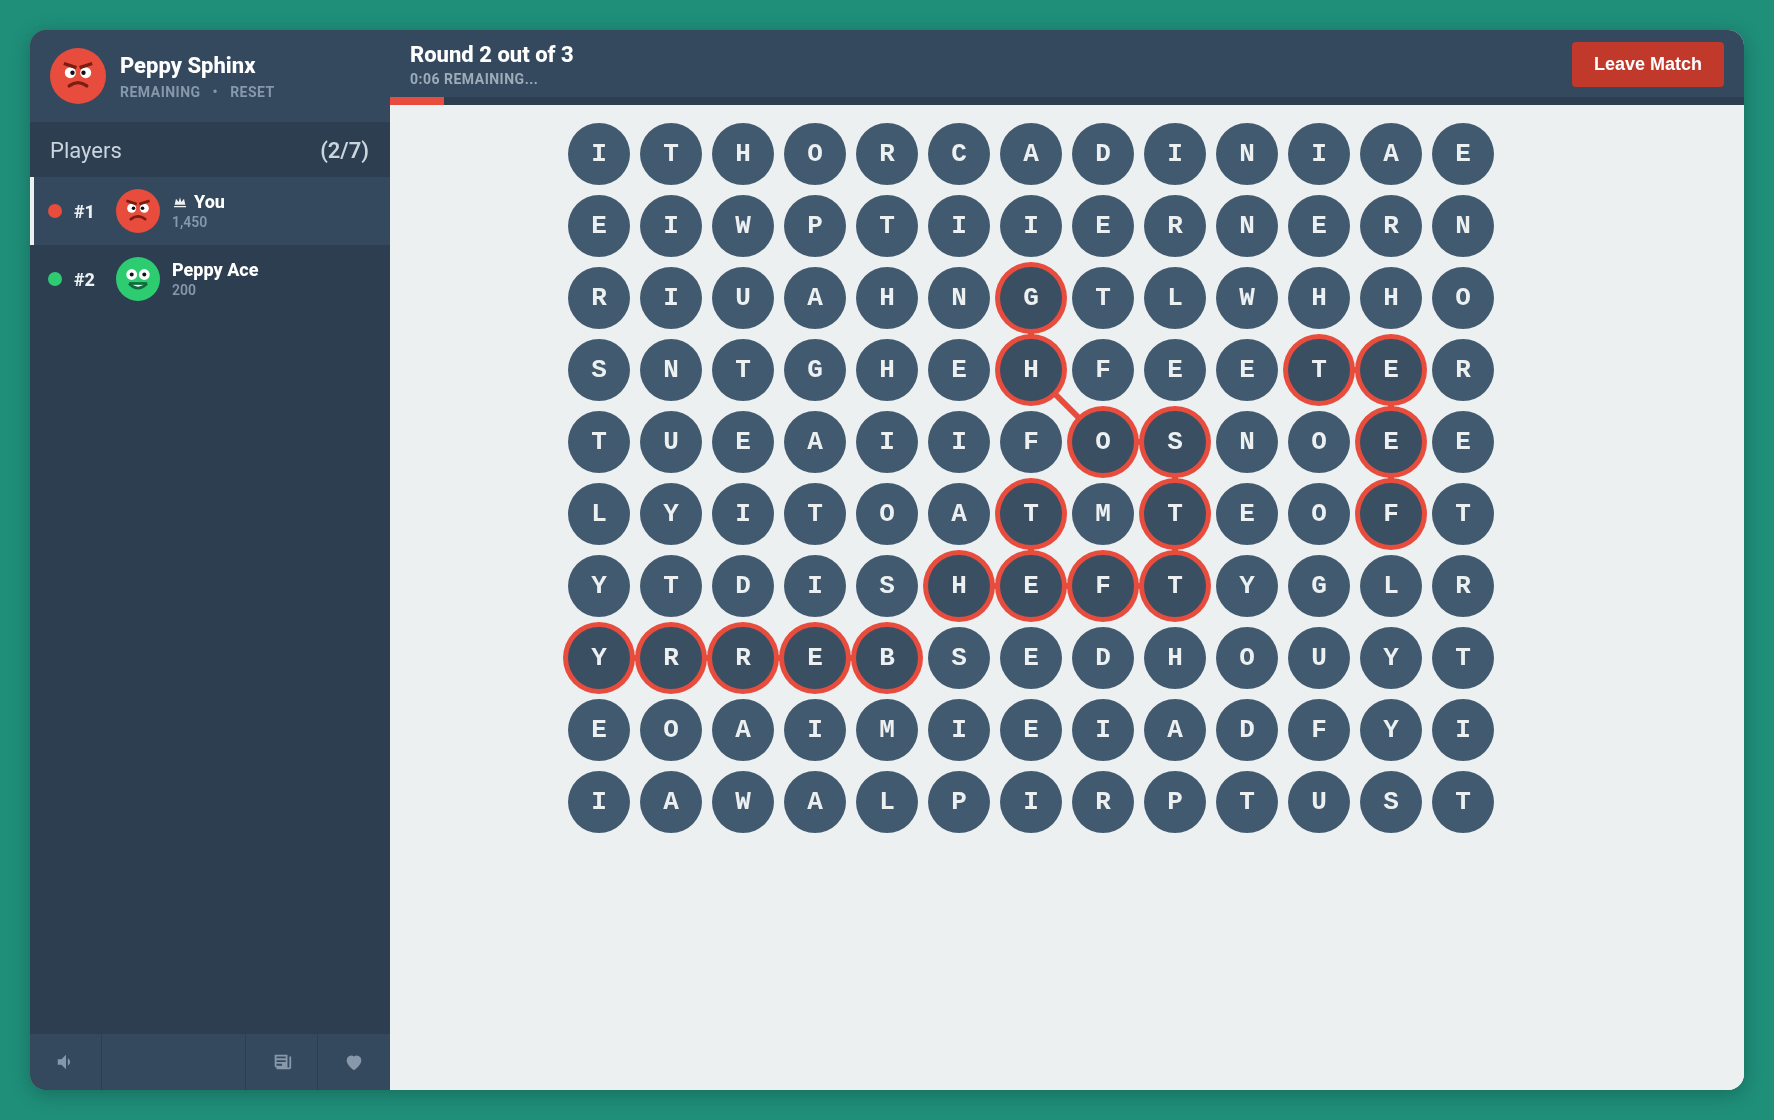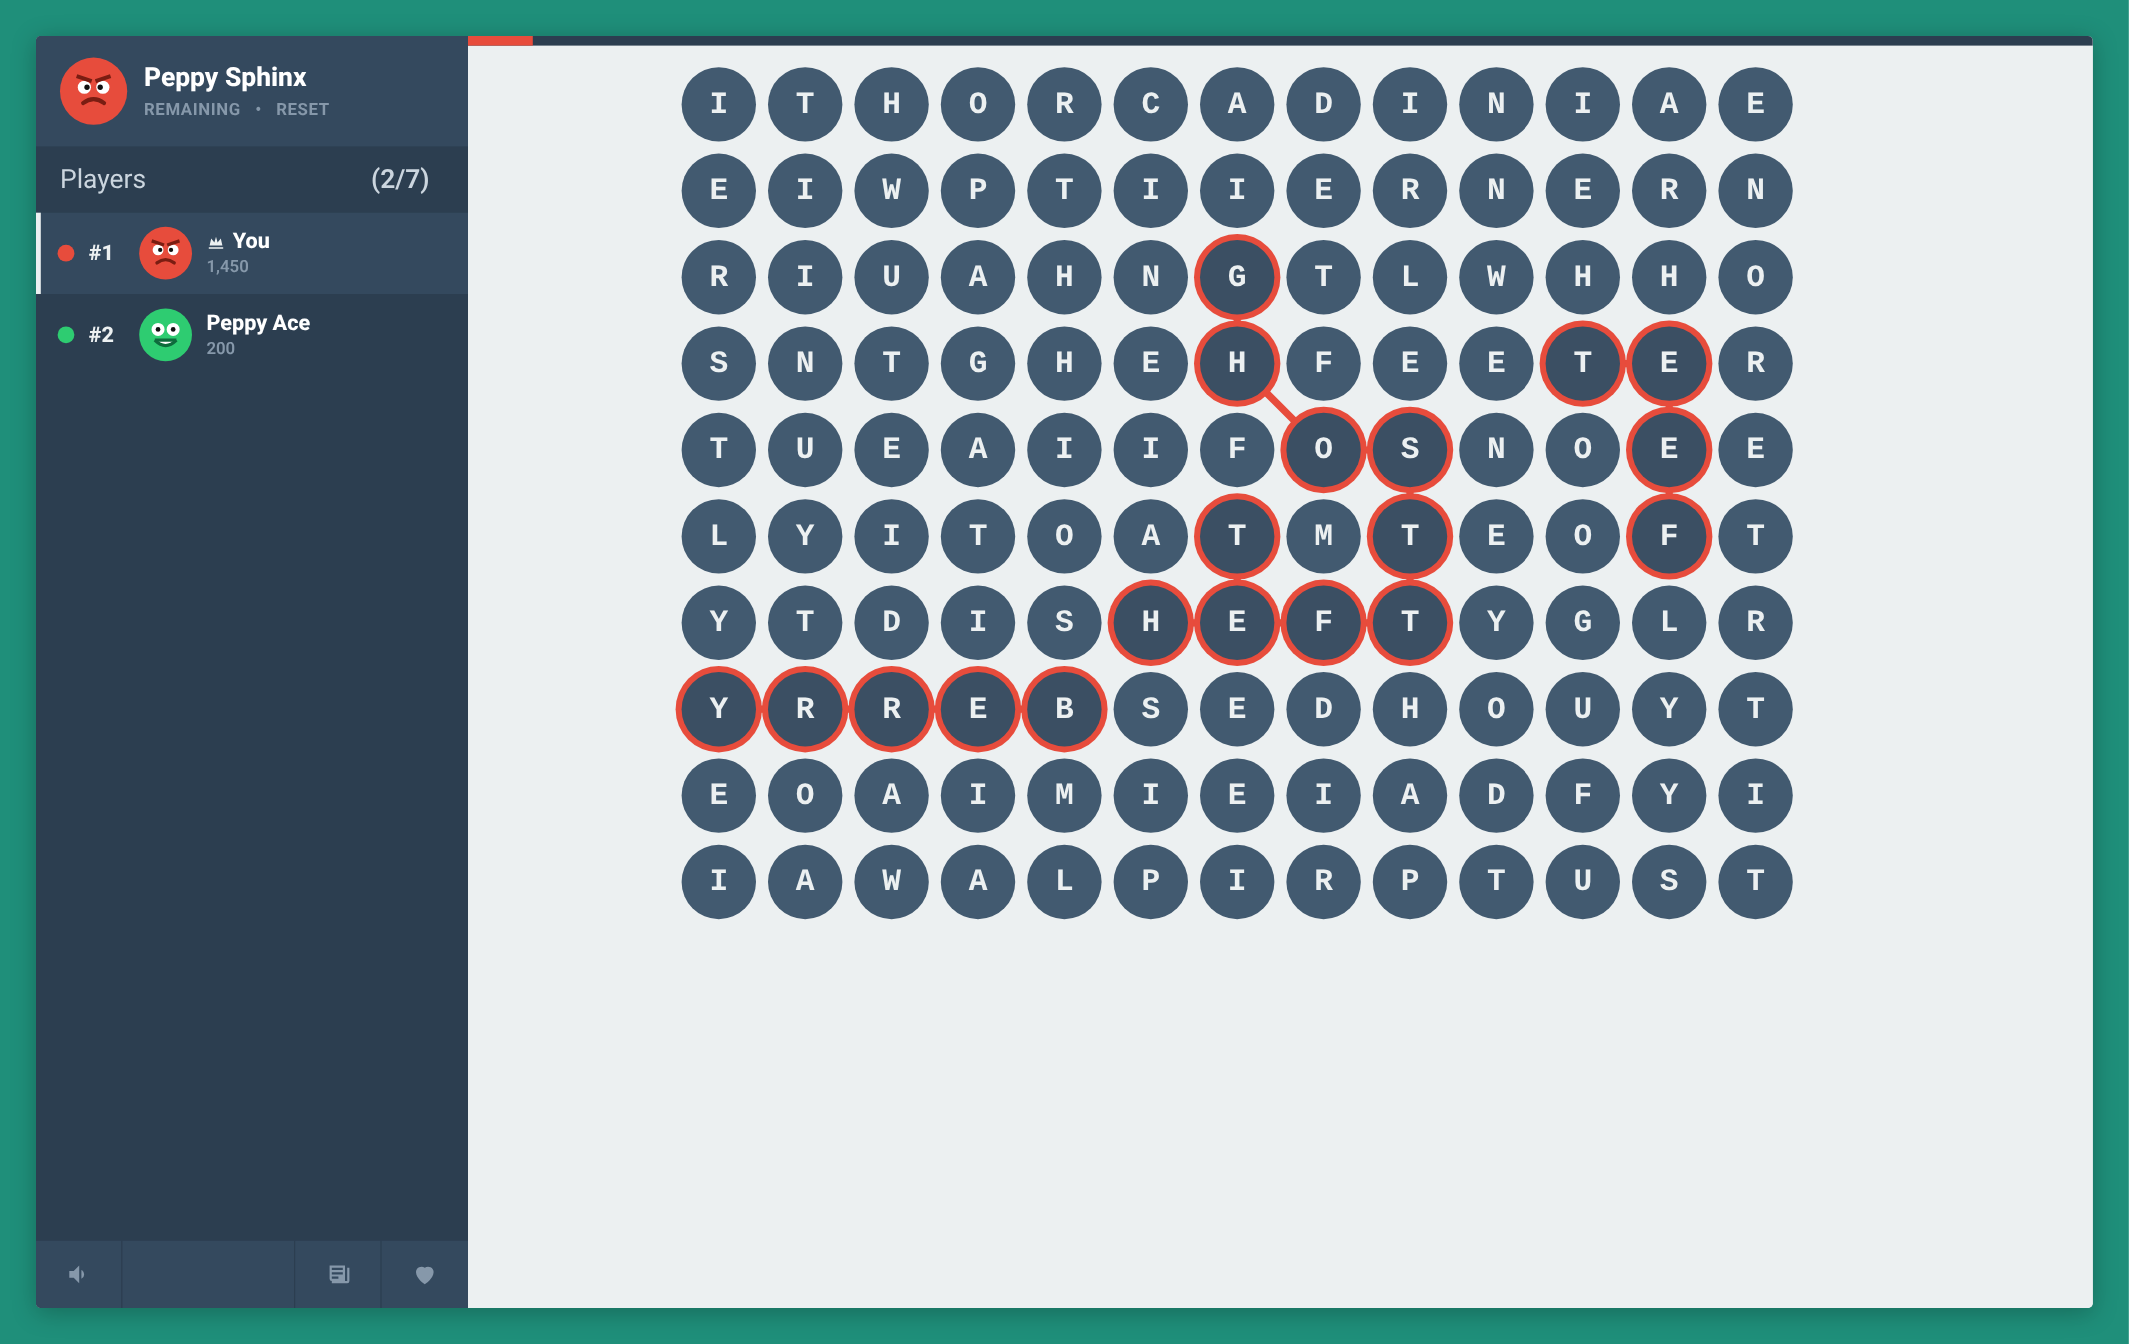--- a/index.html
+++ b/index.html
@@ -10,21 +10,21 @@
     display: flex;
     align-items: stretch;
     justify-content: center;
     padding: 30px;
   }
   .app {
     display: flex;
     width: 100%;
     height: 100%;
     background: #ecf0f1;
-    border-radius: 4px;
+    border-radius: 16px;
     overflow: hidden;
     box-shadow: 0 4px 20px rgba(0,0,0,0.25);
   }
   .sidebar {
     width: 360px;
     flex: 0 0 360px;
     background: #2c3e50;
     display: flex;
     flex-direction: column;
     color: #ecf0f1;
@@ -43,21 +43,21 @@
     position: relative;
     flex: 0 0 auto;
   }
   .avatar-lg svg { width: 44px; height: 44px; }
   .profile-text .name { font-size: 22px; font-weight: 800; color: #fff; }
   .profile-links { margin-top: 6px; font-size: 14px; font-weight: 700; color: #8698aa; letter-spacing: 0.5px; }
   .profile-links span { cursor: pointer; }
   .dot-sep { margin: 0 8px; }
   .players-header {
     display: flex; justify-content: space-between; align-items: center;
-    padding: 16px 32px 14px 20px;
+    padding: 16px 21px 14px 20px;
     font-size: 22px; color: #cbd5de;
   }
   .players-header .count { color: #cbd5de; font-weight: 600; }
   .player-list { flex: 1 1 auto; overflow: auto; }
   .player-row {
     display: flex; align-items: center; gap: 12px;
     padding: 12px 18px;
     position: relative;
   }
   .player-row.active::before {
@@ -232,20 +232,27 @@
       </div>
       <div class="sb-btn">
         <svg viewBox="0 0 24 24">
             <path d="M12 21s-8-5.3-8-11a5 5 0 0 1 8-4 5 5 0 0 1 8 4c0 5.7-8 11-8 11z"></path>
           </svg>
       </div>
     </div>
   </aside>
 
   <main class="main">
+    <div class="topbar">
+      <div>
+        <div class="round-title">Round 2 out of 3</div>
+        <div class="round-sub">0:06 REMAINING...</div>
+      </div>
+      <button class="leave-btn">Leave Match</button>
+    </div>
     <div class="progress">
       <div class="bar" id="progress-bar" style="width: 4%;"></div>
     </div>
     <div class="board-wrap">
       <div class="board" id="board" style="width: 998px; height: 710px;">
         <svg class="links" id="links" viewBox="0 0 998 710" width="998" height="710">
             <line x1="463" y1="175" x2="463" y2="247"></line>
             <line x1="463" y1="247" x2="535" y2="319"></line>
             <line x1="535" y1="319" x2="607" y2="319"></line>
             <line x1="607" y1="319" x2="607" y2="391"></line>

